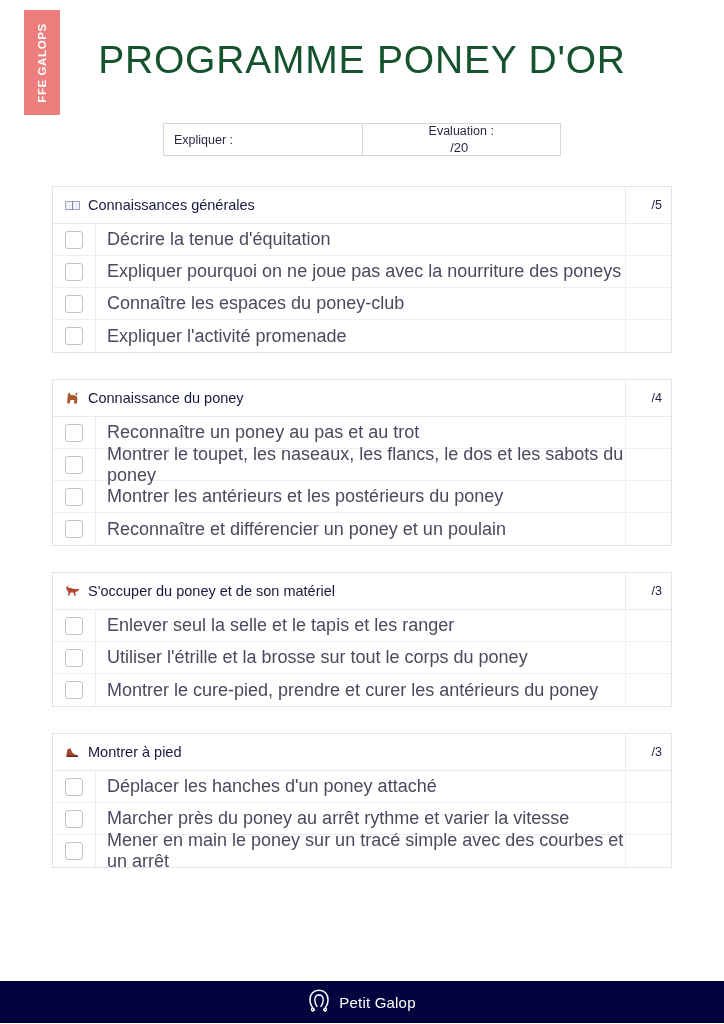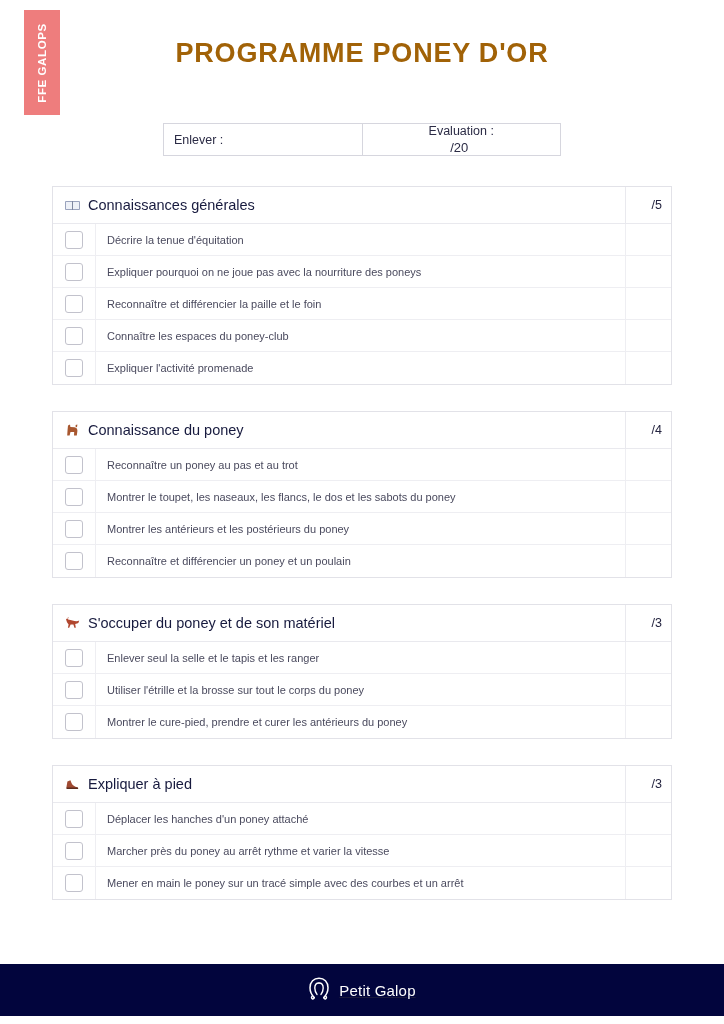--- a/index.html
+++ b/index.html
@@ -38,24 +38,24 @@
     letter-spacing: 0.6px;
   }
 
   
   .page-title {
     position: absolute;
     top: 38px;
     left: 0;
     width: 724px;
     text-align: center;
-    font-size: 27px;
-    font-weight: bold;
+    font-size: 39px;
+    font-weight: normal;
     letter-spacing: 0.8px;
-    color: #a16207;
+    color: #14532d;
   }
 
   
   .identity {
     position: absolute;
     top: 123px;
     left: 163px;
     width: 398px;
     height: 33px;
     display: flex;
@@ -144,62 +144,61 @@
     height: 18px;
     border: 1px solid #c2c2cc;
     border-radius: 3px;
     background: #fff;
   }
   .task-label {
     flex: 1;
     display: flex;
     align-items: center;
     padding-left: 11px;
-    font-size: 11px;
+    font-size: 18px;
     color: #4a4a5e;
   }
   .task-score {
     width: 46px;
     flex: 0 0 46px;
     border-left: 1px solid #eeeef2;
   }
 
   
   .footer {
     position: absolute;
     left: 0;
-    bottom: 8px;
+    bottom: 1px;
     width: 724px;
-    height: 52px;
+    height: 42px;
     background: #02053d;
     display: flex;
     align-items: center;
     justify-content: center;
     gap: 9px;
-    text-decoration: underline;
   }
   .footer-brand {
     color: #ffffff;
     font-size: 15px;
     letter-spacing: 0.2px;
   }
   .footer-icon { display: block; }
 </style>
 </head>
 <body>
 
 <div class="ribbon">
   <span class="ribbon-label">FFE GALOPS</span>
 </div>
 
 <h1 class="page-title">PROGRAMME PONEY D'OR</h1>
 
 <div class="identity">
   <div class="identity-cell rider">
-    <span>Enlever :</span>
+    <span>Expliquer :</span>
   </div>
   <div class="identity-cell eval">
     <span>Evaluation :</span>
     <span class="identity-max">/20</span>
   </div>
 </div>
 
 <div class="sections">
 
   <div class="section">
@@ -229,27 +228,20 @@
       <div class="checkbox-cell">
           <span class="checkbox"></span>
         </div>
       <div class="task-label">Expliquer pourquoi on ne joue pas avec la nourriture des poneys</div>
       <div class="task-score"></div>
     </div>
     <div class="task-row">
       <div class="checkbox-cell">
           <span class="checkbox"></span>
         </div>
-      <div class="task-label">Reconnaître et différencier la paille et le foin</div>
-      <div class="task-score"></div>
-    </div>
-    <div class="task-row">
-      <div class="checkbox-cell">
-          <span class="checkbox"></span>
-        </div>
       <div class="task-label">Connaître les espaces du poney-club</div>
       <div class="task-score"></div>
     </div>
     <div class="task-row">
       <div class="checkbox-cell">
           <span class="checkbox"></span>
         </div>
       <div class="task-label">Expliquer l'activité promenade</div>
       <div class="task-score"></div>
     </div>
@@ -338,21 +330,21 @@
 
   <div class="section">
     <div class="section-header">
       <div class="section-title">
         <span class="section-icon">
           <svg width="17" height="17" viewBox="0 0 17 17">
             <path d="M3.4 5.6 L6.4 4.2 L7.6 7.2 C8.6 9.4 10.6 10.6 13.4 11.2 L14 12.8 L3.6 12.8 L2.4 11.4 Z" fill="#a04a32"></path>
             <path d="M2.4 11.4 L14 11.6 L14.2 12.9 L2.5 12.9 Z" fill="#5c2b1c"></path>
           </svg>
         </span>
-        <span>Expliquer à pied</span>
+        <span>Montrer à pied</span>
       </div>
       <div class="score-cell">/3</div>
     </div>
 
     <div class="task-row">
       <div class="checkbox-cell">
           <span class="checkbox"></span>
         </div>
       <div class="task-label">Déplacer les hanches d'un poney attaché</div>
       <div class="task-score"></div>

